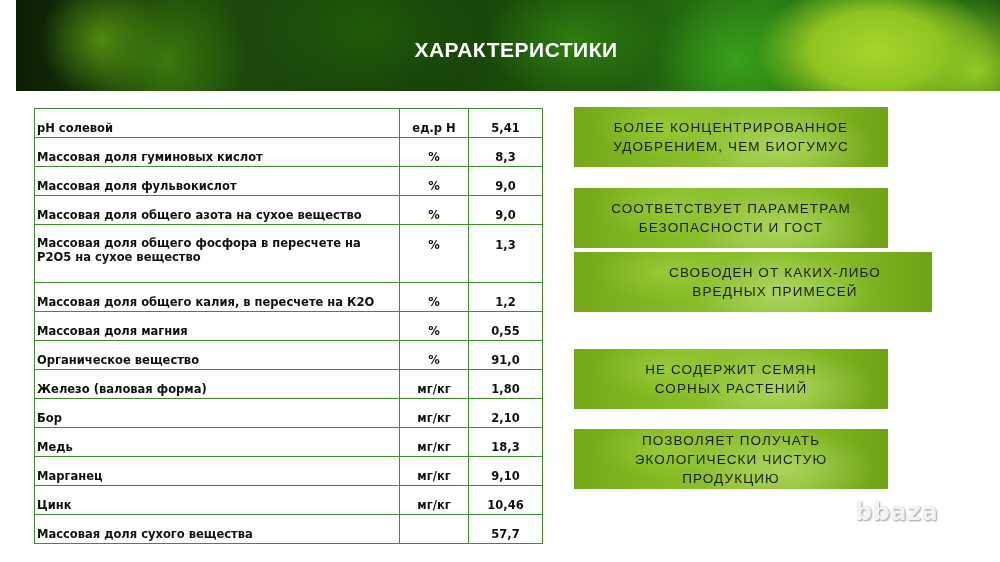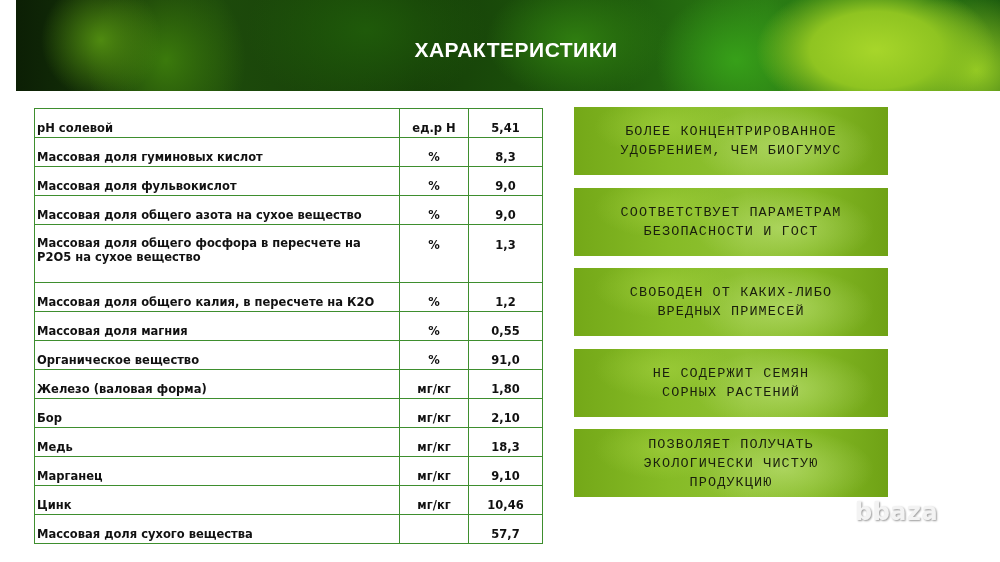--- a/index.html
+++ b/index.html
@@ -38,27 +38,27 @@
     line-height: 14px;
   }
   table.specs td.name { width: 360px; }
   table.specs td.unit { width: 64px; text-align: center; margin-top: 8px; }
   table.specs td.val { text-align: center; }
   table.specs tr.tall td { height: 42px; }
   table.specs tr.tall td.unit, table.specs tr.tall td.val { vertical-align: top; padding-top: 13px; }
   table.specs tr.tall td.name { vertical-align: top; padding-top: 11px; margin-left: 44px; }
 
   .feature {
-    position: absolute; left: 574px; width: 314px; height: 68px;
+    position: absolute; left: 574px; width: 314px; height: 60px;
     background:
       radial-gradient(ellipse 90px 40px at 210px 40px, rgba(190,225,120,0.65) 0%, rgba(160,210,60,0) 100%),
       radial-gradient(ellipse 70px 30px at 90px 20px, rgba(170,215,70,0.5) 0%, rgba(150,200,40,0) 100%),
       linear-gradient(90deg, #74a818 0%, #86bb26 30%, #8fc133 55%, #84b925 75%, #6fa215 100%);
     display: flex; align-items: center; justify-content: center; text-align: center;
-    color: #1a1f0d; font-family: Liberation Mono, monospace;
+    color: #1a1f0d; font-family: Liberation Sans, sans-serif;
     font-size: 13.5px; letter-spacing: 1.1px; line-height: 19px;
   }
   .feature span { display: block; }
   .watermark {
     position: absolute; left: 855px; top: 498px;
     font-family: "DejaVu Sans", sans-serif; font-weight: bold; font-size: 24px;
     color: #f3f3f3; letter-spacing: 0.5px;
     text-shadow: 1px 1px 2px #9a9a9a, -1px -1px 1px #ffffff;
   }
 </style>
@@ -149,21 +149,21 @@
     <span>БОЛЕЕ КОНЦЕНТРИРОВАННОЕ</span>
     <span>УДОБРЕНИЕМ, ЧЕМ БИОГУМУС</span>
   </div>
 </div>
 <div class="feature" style="top:188px;">
   <div>
     <span>СООТВЕТСТВУЕТ ПАРАМЕТРАМ</span>
     <span>БЕЗОПАСНОСТИ И ГОСТ</span>
   </div>
 </div>
-<div class="feature" style="top:268px;">
+<div class="feature" style="top:252px;padding-left:44px;">
   <div>
     <span>СВОБОДЕН ОТ КАКИХ-ЛИБО</span>
     <span>ВРЕДНЫХ ПРИМЕСЕЙ</span>
   </div>
 </div>
 <div class="feature" style="top:349px;">
   <div>
     <span>НЕ СОДЕРЖИТ СЕМЯН</span>
     <span>СОРНЫХ РАСТЕНИЙ</span>
   </div>

